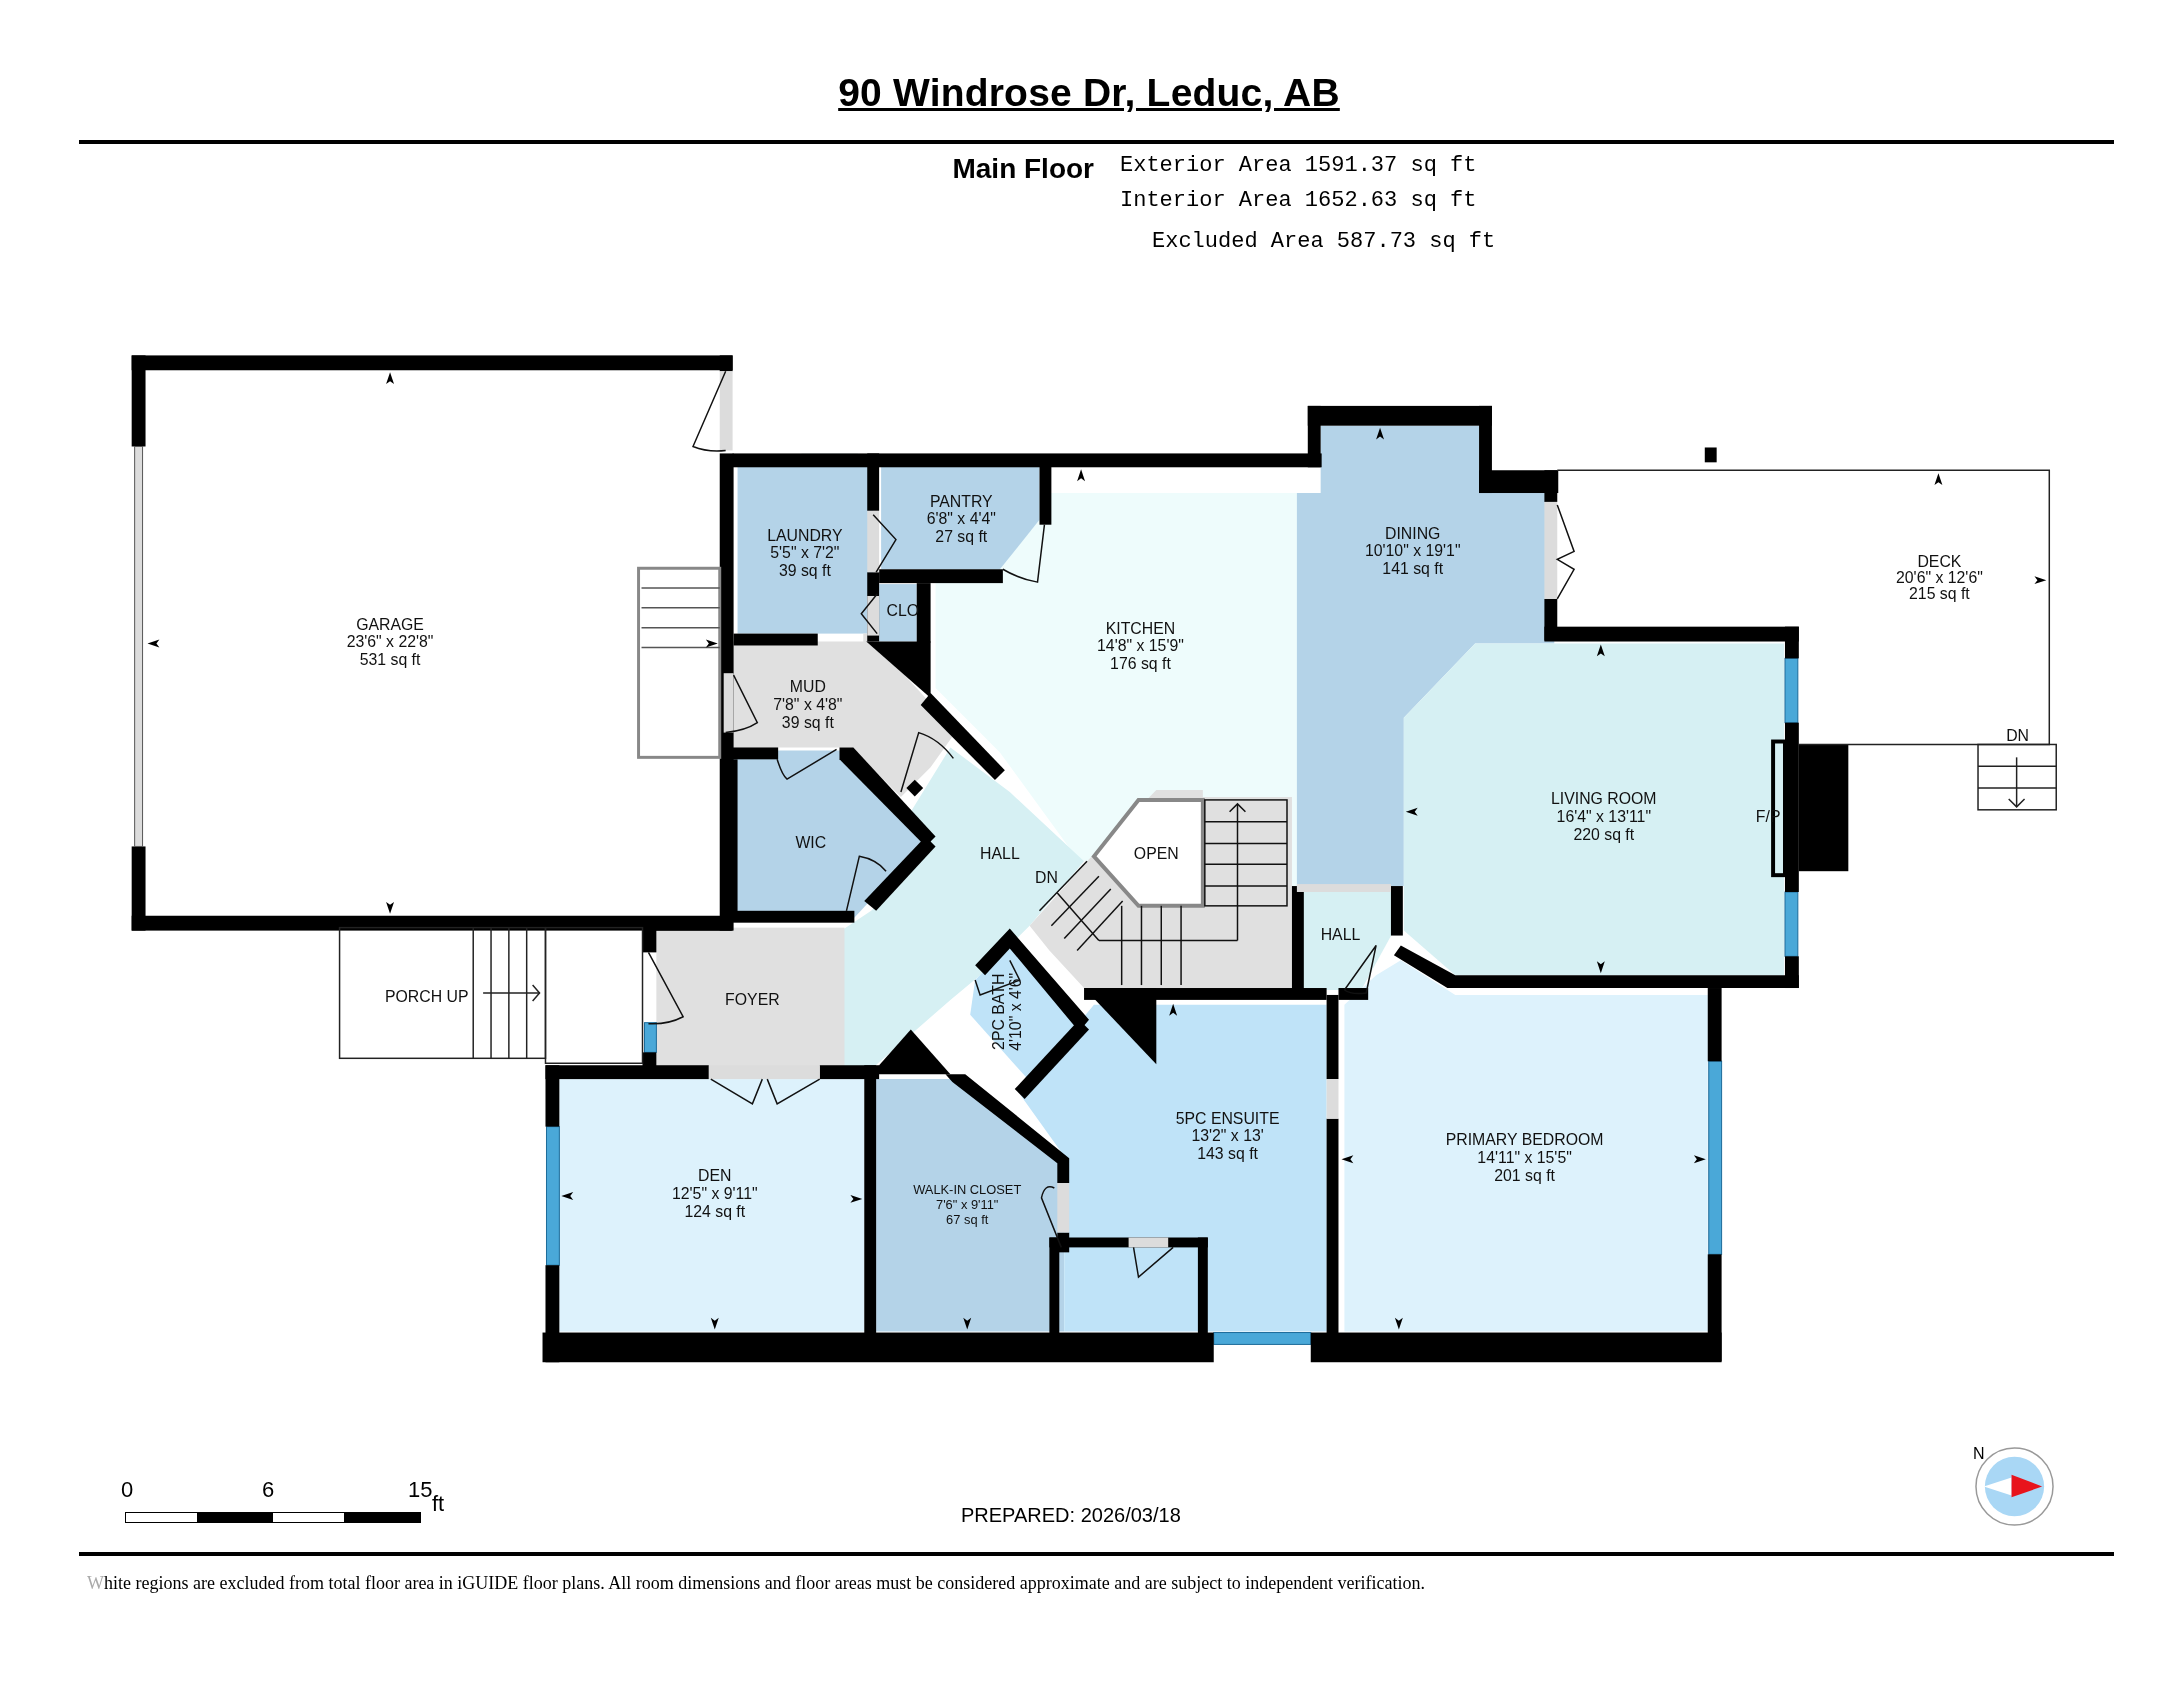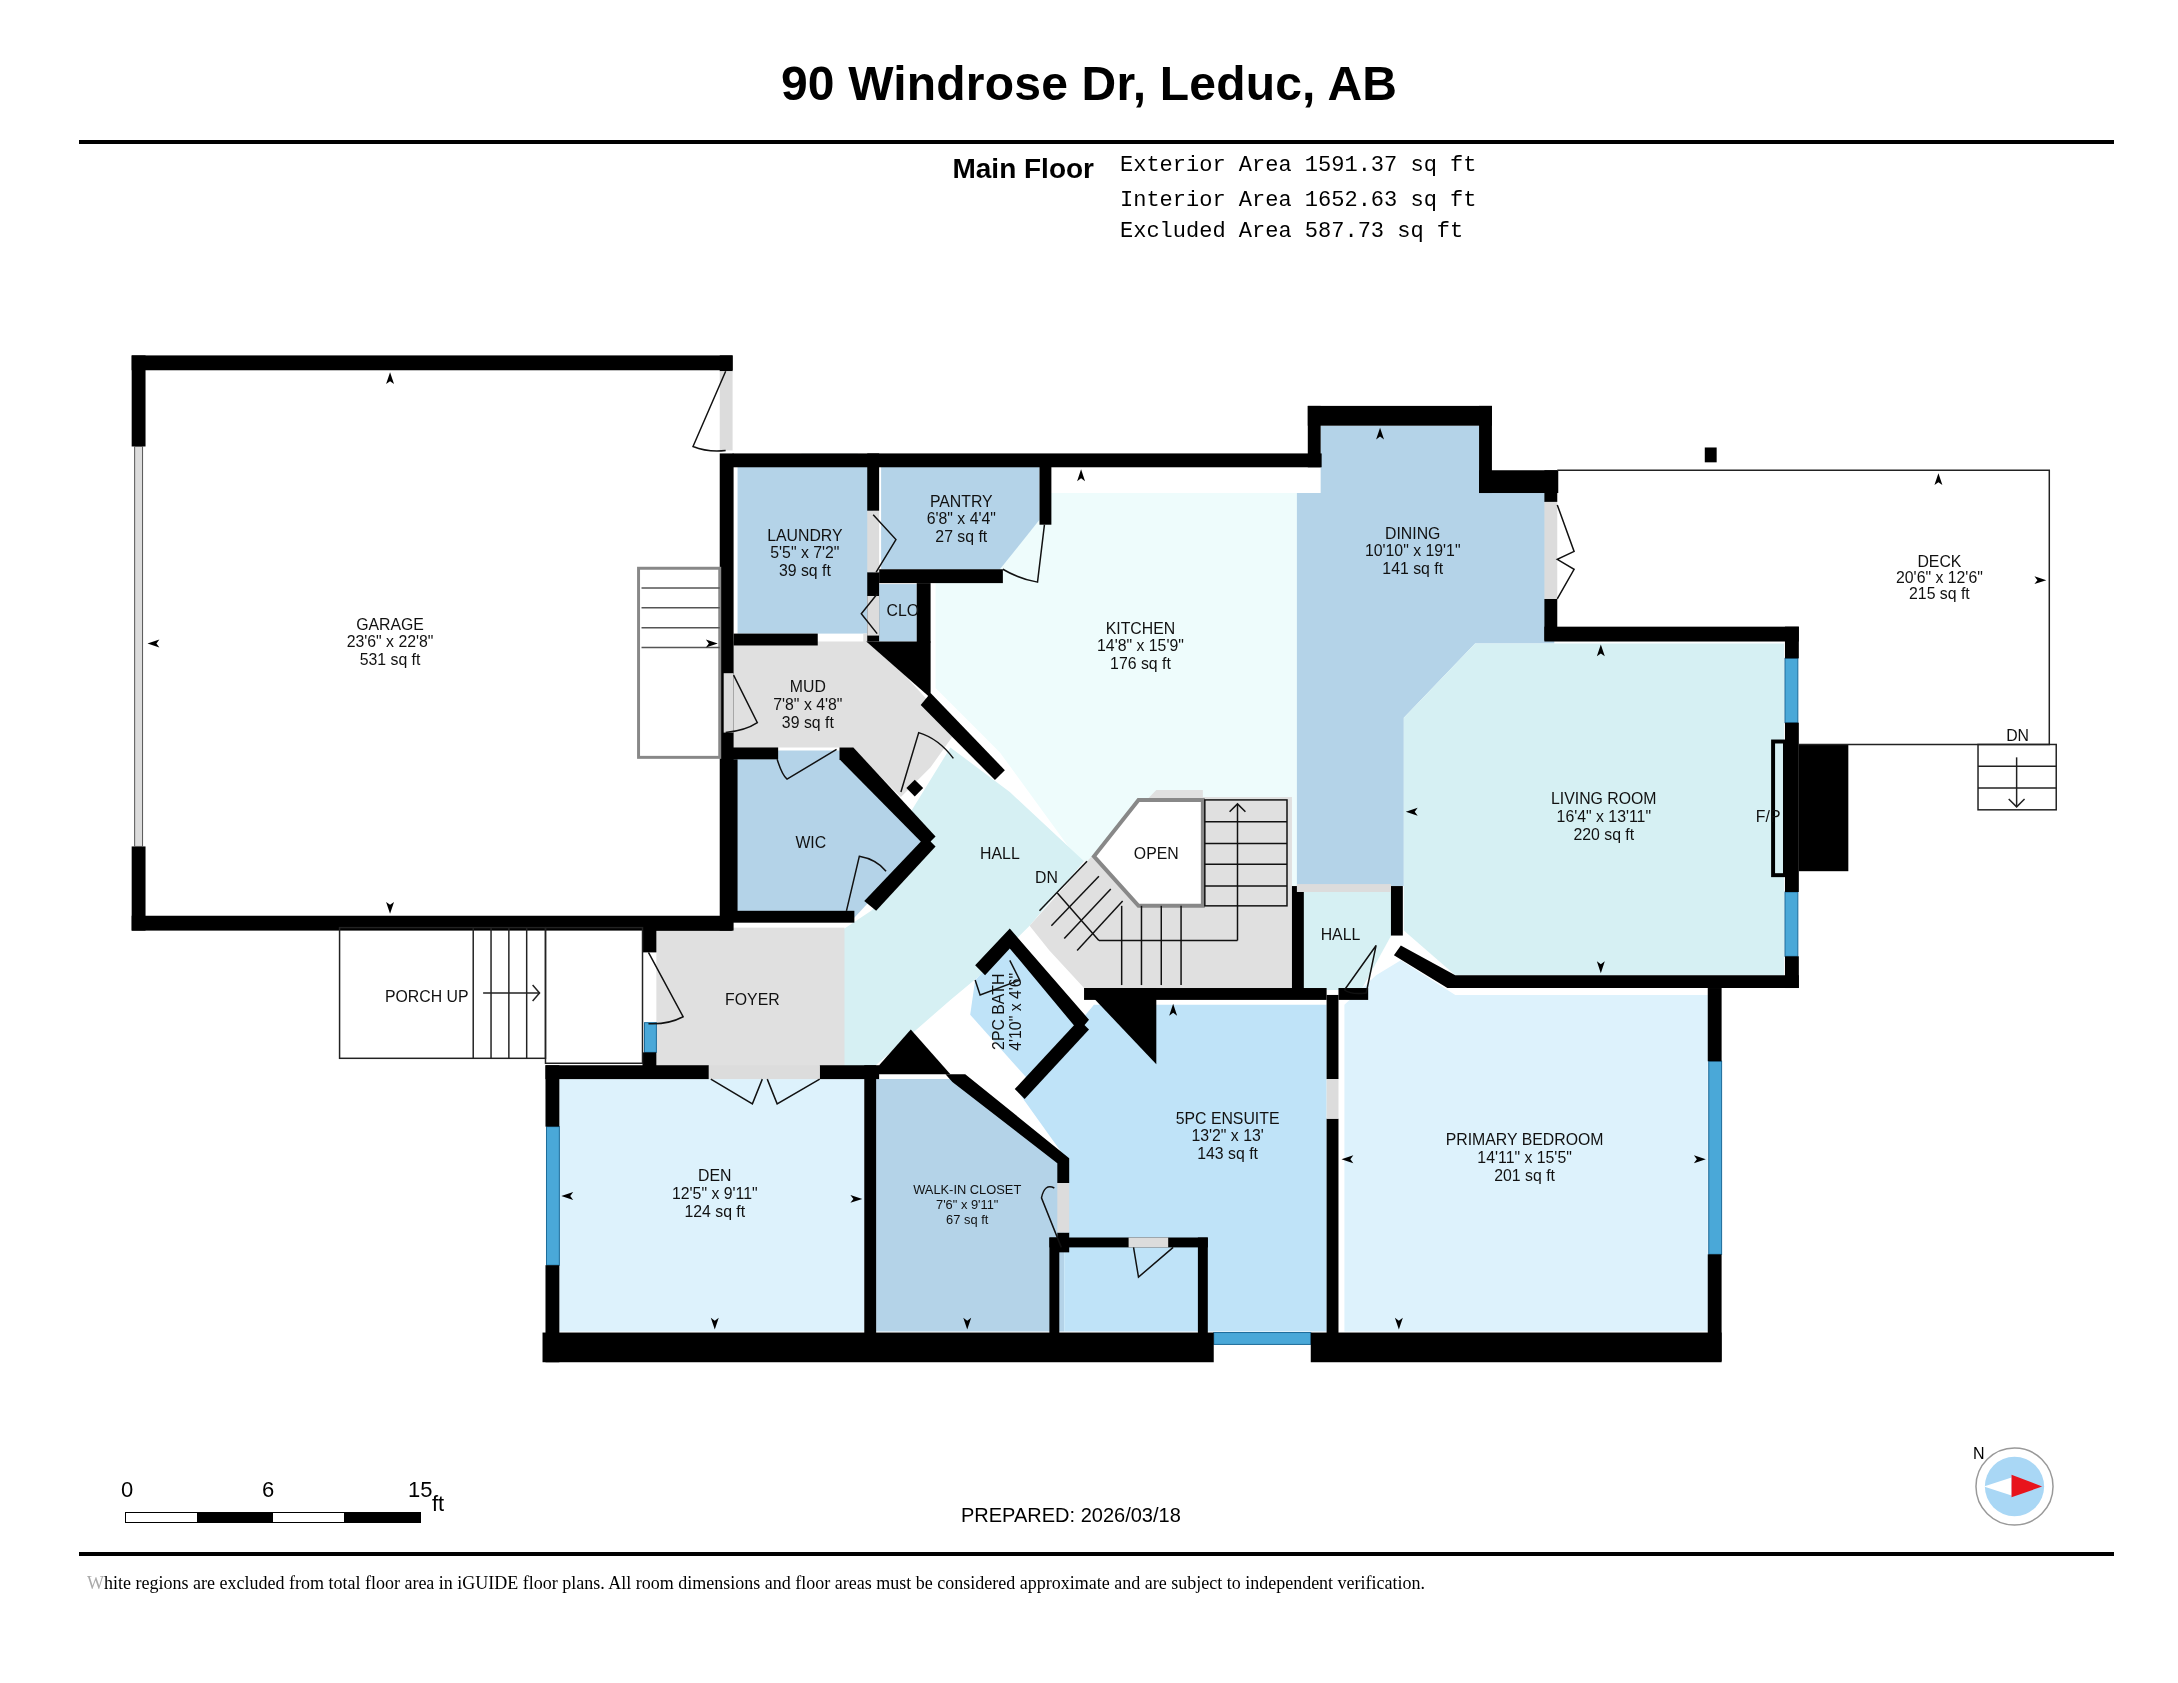--- a/index.html
+++ b/index.html
@@ -1,26 +1,26 @@
 <!DOCTYPE html>
 <html><head>
 <meta charset="utf-8">
 <style>
   html, body { margin: 0; padding: 0; background: #ffffff; }
   body { width: 2178px; height: 1683px; position: relative; overflow: hidden; font-family: "Liberation Sans", sans-serif; color: #000; }
-  .title { position: absolute; left: 0; width: 2178px; top: 56px; text-align: center; font-size: 48px; font-weight: bold; letter-spacing: 0.2px; }
+  .title { position: absolute; left: 0; width: 2178px; top: 71px; text-align: center; font-size: 39px; font-weight: bold; letter-spacing: 0.2px; text-decoration: underline; }
   .rule { position: absolute; left: 79px; width: 2035px; height: 4px; background: #000; }
   .rule.top { top: 140px; }
   .rule.bottom { top: 1552px; }
   .areas { position: absolute; top: 153px; left: 0; width: 2178px; }
   .floor-name { position: absolute; right: 1084px; top: 0; font-size: 28px; font-weight: bold; }
   .area-line { position: absolute; left: 1120px; font-size: 22px; white-space: nowrap; font-family: Liberation Mono, monospace; }
   .area-line.l0 { top: 0; }
   .area-line.l1 { top: 35px; }
-  .area-line.l2 { top: 66px; }
+  .area-line.l2 { top: 76px; margin-left: 32px; }
   svg.plan { position: absolute; left: 0; top: 0; width: 2178px; height: 1683px; }
   .lbl { font-family: "Liberation Sans", sans-serif; font-size: 16px; fill: #111; text-anchor: middle; }
   .lbl.small { font-size: 13px; }
   .prepared { position: absolute; left: 961px; top: 1504px; font-size: 20px; }
   .scale { position: absolute; left: 123px; top: 1477px; width: 327px; height: 59px; }
   .scale .tick { position: absolute; top: 0; font-size: 22px; }
   .scale .unit { position: absolute; left: 309px; top: 14px; font-size: 22px; }
   .scale .bar { position: absolute; top: 35px; height: 11px; border: 1px solid #000; box-sizing: border-box; }
   .disclaimer { position: absolute; left: 87px; top: 1573px; font-size: 18px; white-space: nowrap; font-family: Liberation Serif, serif; }
   .disclaimer .first { color: #aaa; }

